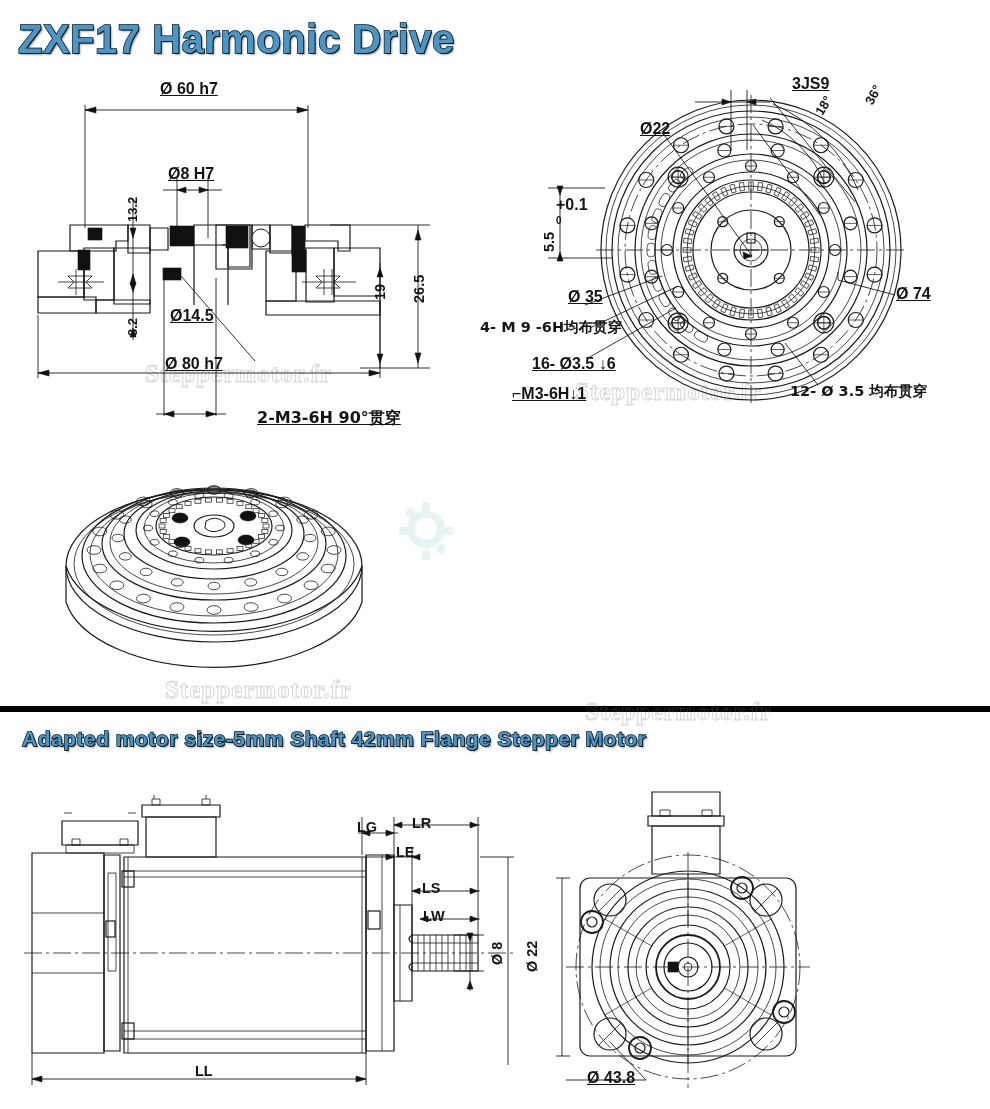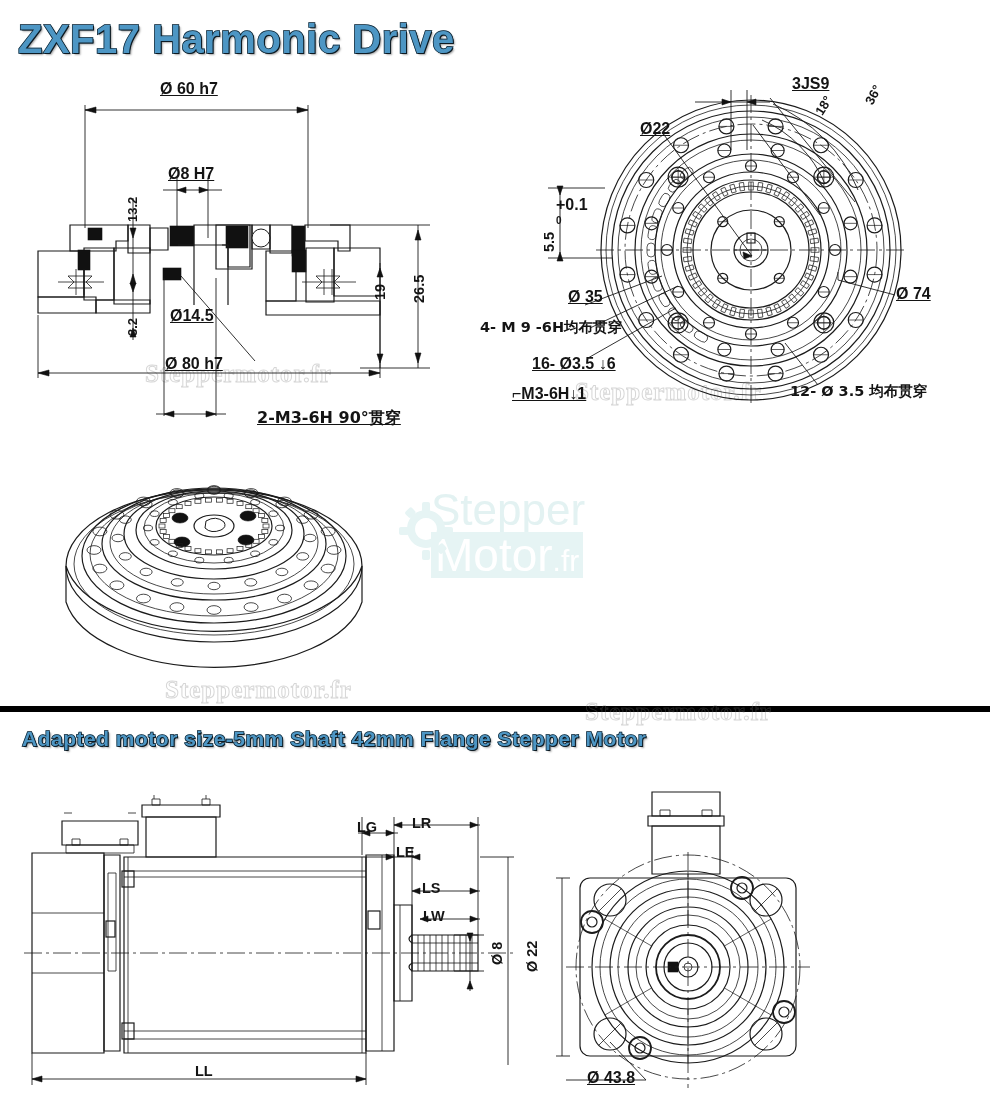--- a/index.html
+++ b/index.html
@@ -86,24 +86,20 @@
     <g fill="#e6f4f4">
       <path d="M29 10 a19 19 0 1 0 0.01 0 Z M29 18 a11 11 0 1 1 -0.01 0 Z"></path>
       <rect x="25" y="2" width="8" height="10" rx="2"></rect>
       <rect x="25" y="50" width="8" height="10" rx="2"></rect>
       <rect x="2" y="27" width="10" height="8" rx="2"></rect>
       <rect x="46" y="27" width="10" height="8" rx="2"></rect>
       <rect x="9" y="9" width="9" height="8" rx="2" transform="rotate(-45 13 13)"></rect>
       <rect x="40" y="45" width="9" height="8" rx="2" transform="rotate(-45 44 49)"></rect>
     </g>
   </svg>
-  <div style="margin-left:26px;">
-    <div class="wl1">Stepper</div>
-    <div class="wl2"><span>Motor</span><span class="dotfr">.fr</span></div>
-  </div>
 </div>
 
 <div class="dwg" style="left:30px;top:78px;">
 <svg width="420" height="320" viewBox="0 0 420 320">
   <defs>
     <pattern id="hatchA" width="7" height="7" patternTransform="rotate(45)" patternUnits="userSpaceOnUse">
       <line x1="0" y1="0" x2="0" y2="7" stroke="#1b1b1b" stroke-width="0.85"></line>
     </pattern>
     <pattern id="hatchB" width="7" height="7" patternTransform="rotate(-45)" patternUnits="userSpaceOnUse">
       <line x1="0" y1="0" x2="0" y2="7" stroke="#1b1b1b" stroke-width="0.85"></line>

